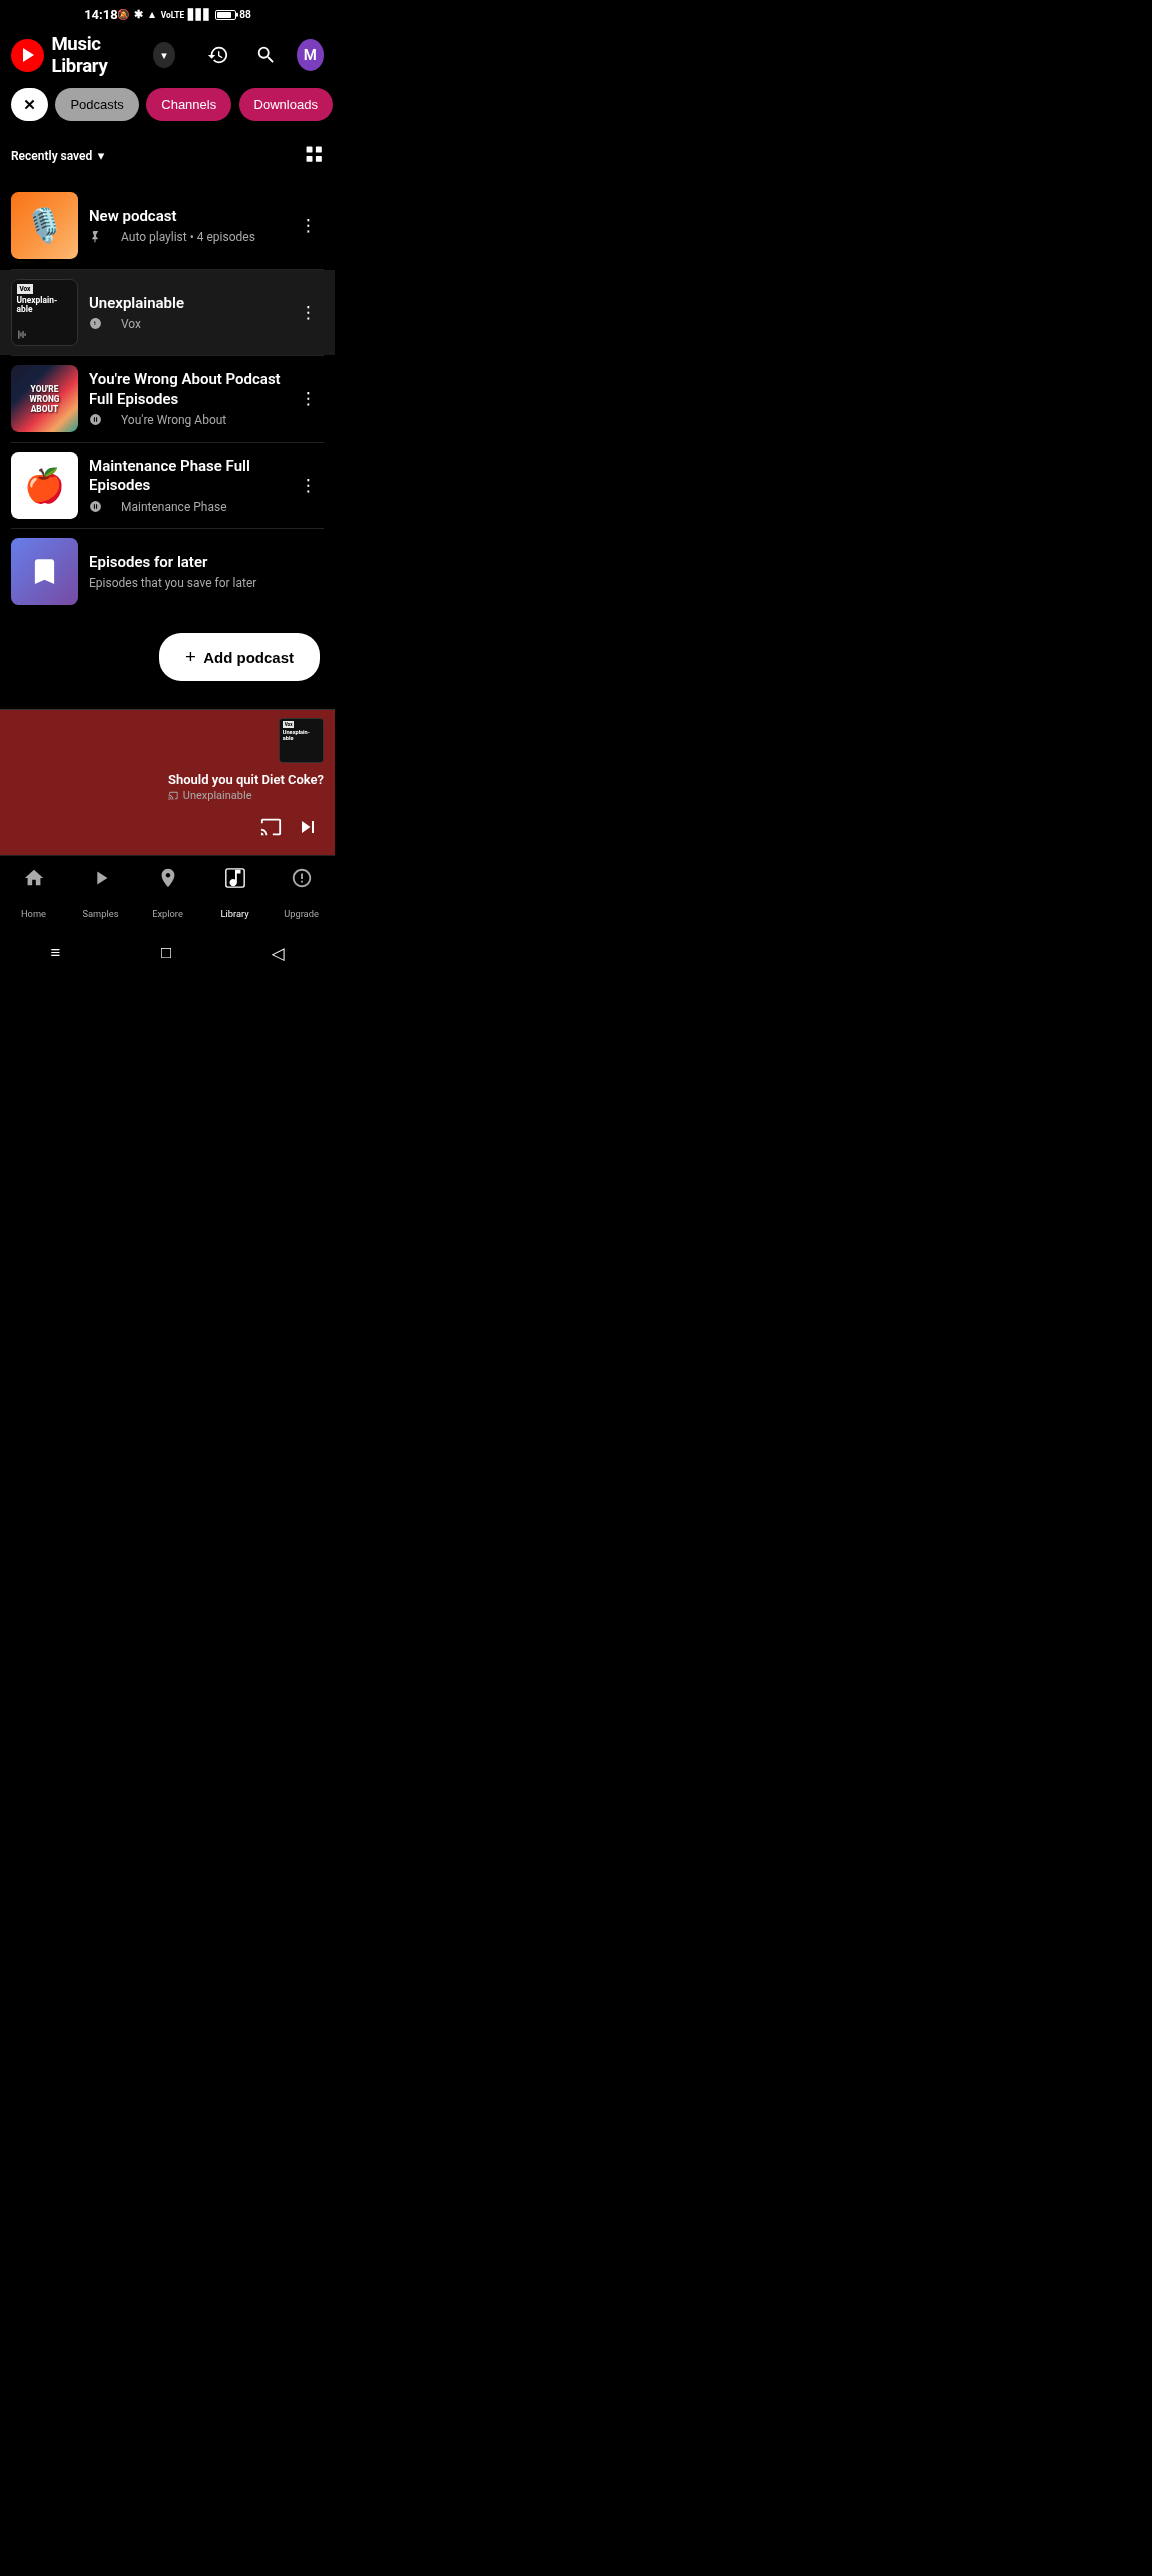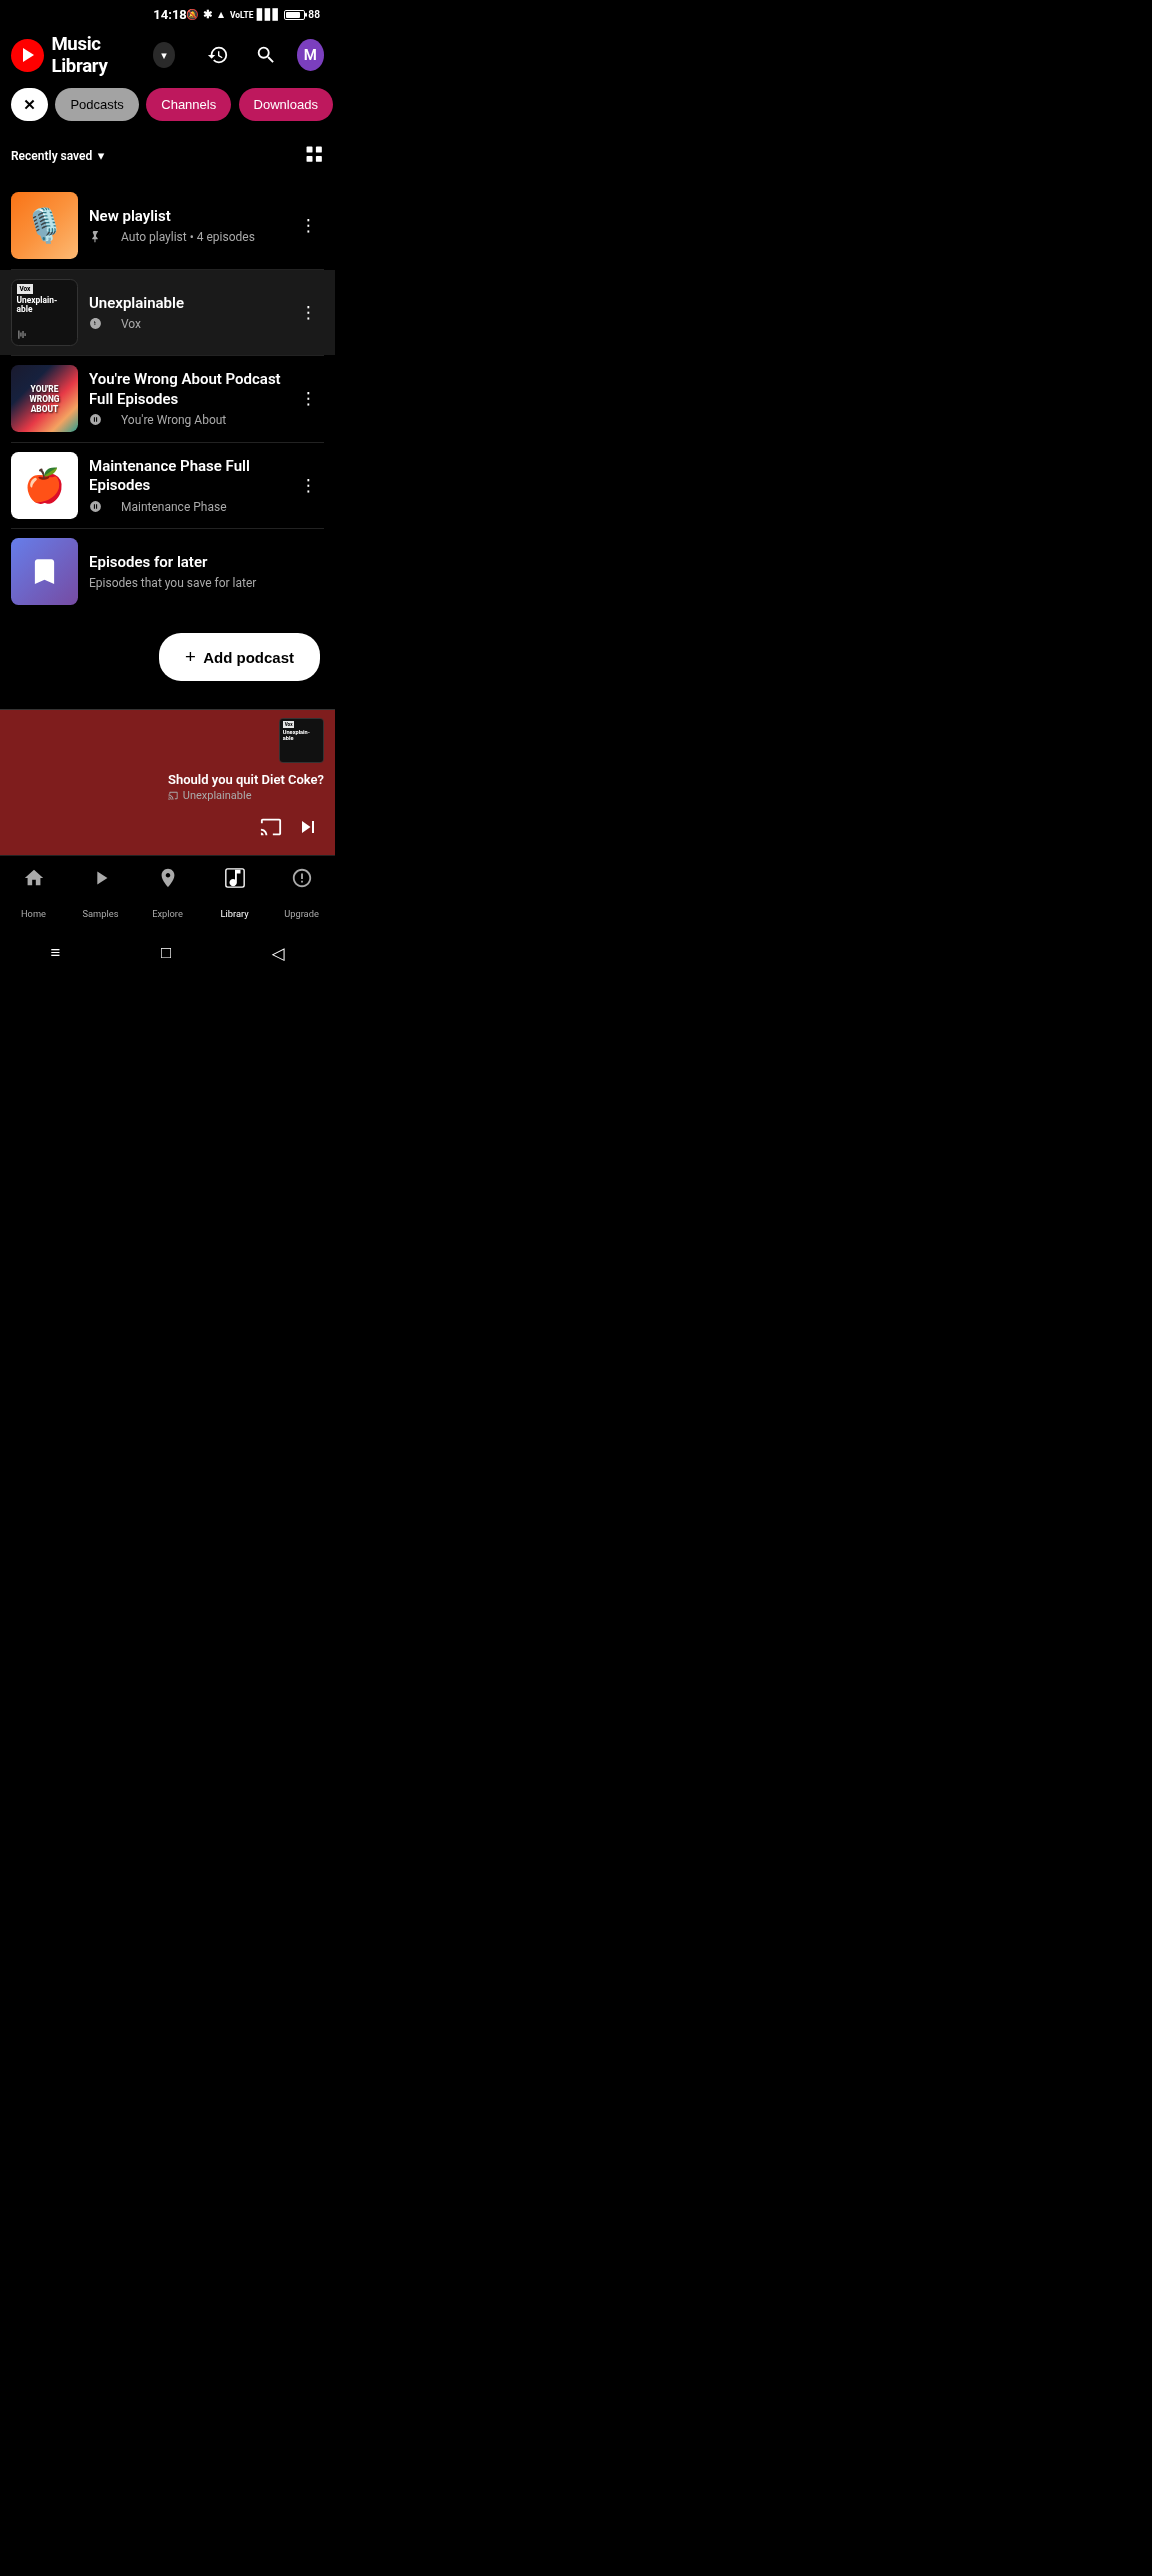--- a/index.html
+++ b/index.html
@@ -10,21 +10,21 @@
       font-family: 'Roboto', Arial, sans-serif;
       width: 335px;
       min-height: 100vh;
       overflow-x: hidden;
       position: relative;
     }
 
     
     .status-bar {
       display: flex;
-      justify-content: flex-end;
+      justify-content: center;
       align-items: center;
       padding: 7.4px 15px 3.7px;
       font-size: 11px;
       font-weight: 600;
       color: #fff;
     }
     .status-left { font-size: 13px; font-weight: 700; }
     .status-right {
       display: flex;
       align-items: center;
@@ -461,21 +461,21 @@
   </span>
 </div>
 
 <div class="podcast-list">
 
   <div class="podcast-item">
     <div class="podcast-thumb thumb-new-ep">
       <span style="font-size:33px;">🎙️</span>
     </div>
     <div class="podcast-info">
-      <div class="podcast-name">New playlist</div>
+      <div class="podcast-name">New podcast</div>
       <div class="podcast-sub">
         <svg viewBox="0 0 24 24" width="13" height="13" fill="#aaa">
             <path d="M17 4a2 2 0 0 0-2-2H9a2 2 0 0 0-2 2v1l2 4v3l-3 3v2h4v5l1 1 1-1v-5h4v-2l-3-3V9l2-4V4z"></path>
           </svg>
         <span>Auto playlist • 4 episodes</span>
       </div>
     </div>
     <button class="more-btn">⋮</button>
   </div>
 

